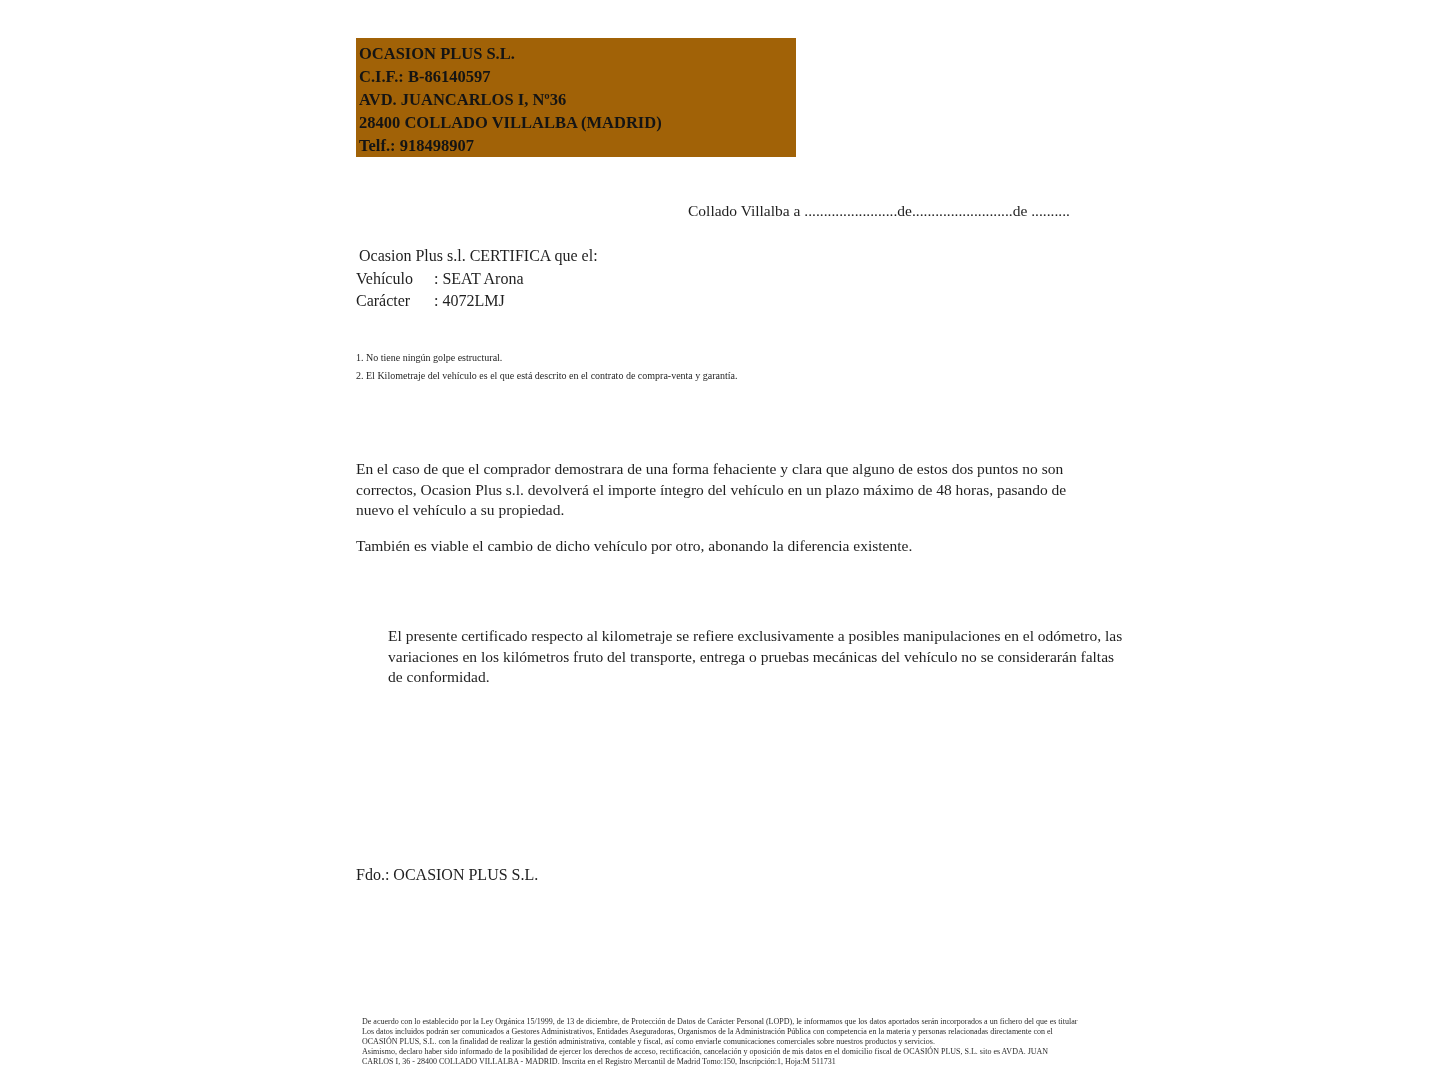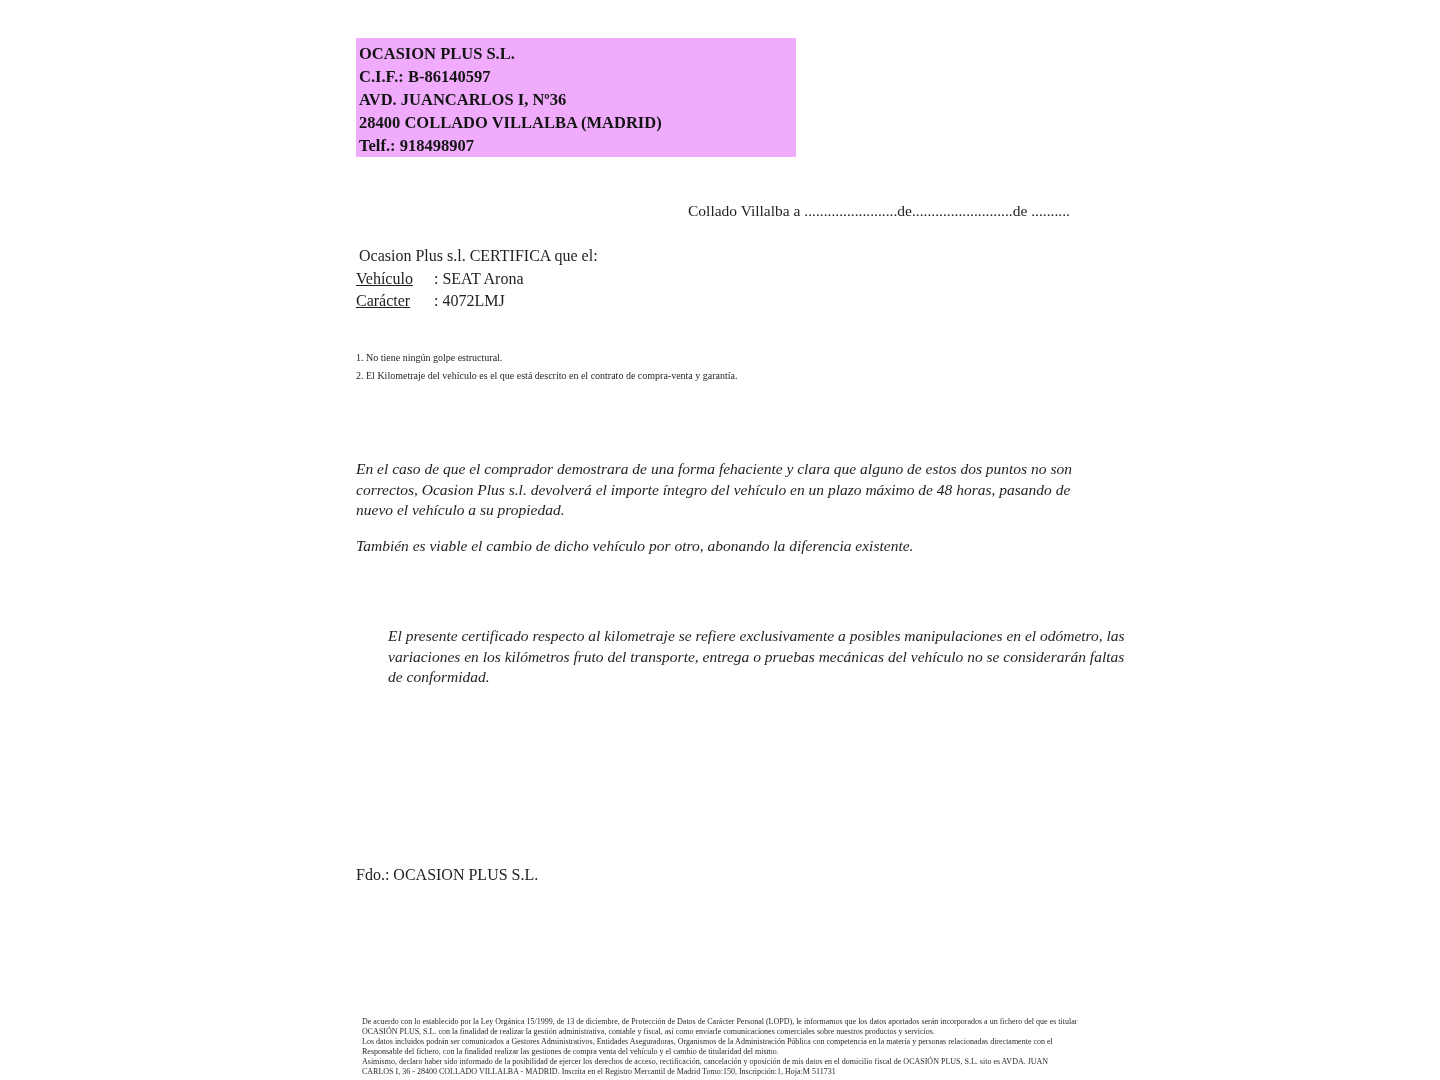--- a/index.html
+++ b/index.html
@@ -12,21 +12,21 @@
     font-family: "Liberation Serif", serif;
     color: #1f1f1f;
     overflow: hidden;
   }
   .header-box {
     position: absolute;
     left: 356px;
     top: 38px;
     width: 440px;
     height: 119px;
-    background: #f0abfc;
+    background: #a16207;
     padding: 4px 8px 0 3px;
   }
   .header-box .hline {
     font-weight: bold;
     font-size: 16.5px;
     line-height: 23px;
     color: #141414;
     white-space: nowrap;
   }
   .date-line {
@@ -38,37 +38,36 @@
   }
   .cert-block {
     position: absolute;
     left: 356px;
     top: 245px;
     font-size: 16px;
     line-height: 22.5px;
   }
   .cert-intro { padding-left: 3px; }
   .cert-row { display: flex; }
-  .cert-label { text-decoration: underline; width: 78px; }
+  .cert-label { width: 78px; }
   .point {
     position: absolute;
     left: 356px;
     width: 737px;
     font-size: 10px;
     line-height: 20.5px;
   }
   .point-1 { top: 348px; }
   .point-2 { top: 366px; }
   .para {
     position: absolute;
     left: 356px;
     width: 737px;
     font-size: 15.5px;
     line-height: 20.5px;
-    font-style: italic;
   }
   .para-1 { top: 459px; }
   .para-2 { top: 536px; }
   .para-3 { top: 571px; }
   .para-4 { top: 626px; margin-left: 32px; }
   .signature {
     position: absolute;
     left: 356px;
     top: 866px;
     font-size: 16px;
@@ -118,20 +117,19 @@
   <div class="point point-2">2. El Kilometraje del vehículo es el que está descrito en el contrato de compra-venta y garantía.</div>
 
   <p class="para para-1">En el caso de que el comprador demostrara de una forma fehaciente y clara que alguno de estos dos puntos no son correctos, Ocasion Plus s.l. devolverá el importe íntegro del vehículo en un plazo máximo de 48 horas, pasando de nuevo el vehículo a su propiedad.</p>
   <p class="para para-2">También es viable el cambio de dicho vehículo por otro, abonando la diferencia existente.</p>
   <p class="para para-4">El presente certificado respecto al kilometraje se refiere exclusivamente a posibles manipulaciones en el odómetro, las variaciones en los kilómetros fruto del transporte, entrega o pruebas mecánicas del vehículo no se considerarán faltas de conformidad.</p>
 
   <div class="signature">Fdo.: OCASION PLUS S.L.</div>
 
   <div class="legal">
     <div class="legal-line">De acuerdo con lo establecido por la Ley Orgánica 15/1999, de 13 de diciembre, de Protección de Datos de Carácter Personal (LOPD), le informamos que los datos aportados serán incorporados a un fichero del que es titular</div>
+    <div class="legal-line">Los datos incluidos podrán ser comunicados a Gestores Administrativos, Entidades Aseguradoras, Organismos de la Administración Pública con competencia en la materia y personas relacionadas directamente con el</div>
     <div class="legal-line">OCASIÓN PLUS, S.L. con la finalidad de realizar la gestión administrativa, contable y fiscal, así como enviarle comunicaciones comerciales sobre nuestros productos y servicios.</div>
-    <div class="legal-line">Los datos incluidos podrán ser comunicados a Gestores Administrativos, Entidades Aseguradoras, Organismos de la Administración Pública con competencia en la materia y personas relacionadas directamente con el</div>
-    <div class="legal-line">Responsable del fichero, con la finalidad realizar las gestiones de compra venta del vehículo y el cambio de titularidad del mismo.</div>
     <div class="legal-line">Asimismo, declaro haber sido informado de la posibilidad de ejercer los derechos de acceso, rectificación, cancelación y oposición de mis datos en el domicilio fiscal de OCASIÓN PLUS, S.L. sito es AVDA. JUAN</div>
     <div class="legal-line">CARLOS I, 36 - 28400 COLLADO VILLALBA - MADRID. Inscrita en el Registro Mercantil de Madrid Tomo:150, Inscripción:1, Hoja:M 511731</div>
   </div>
 
 </div>
 
 </body></html>

